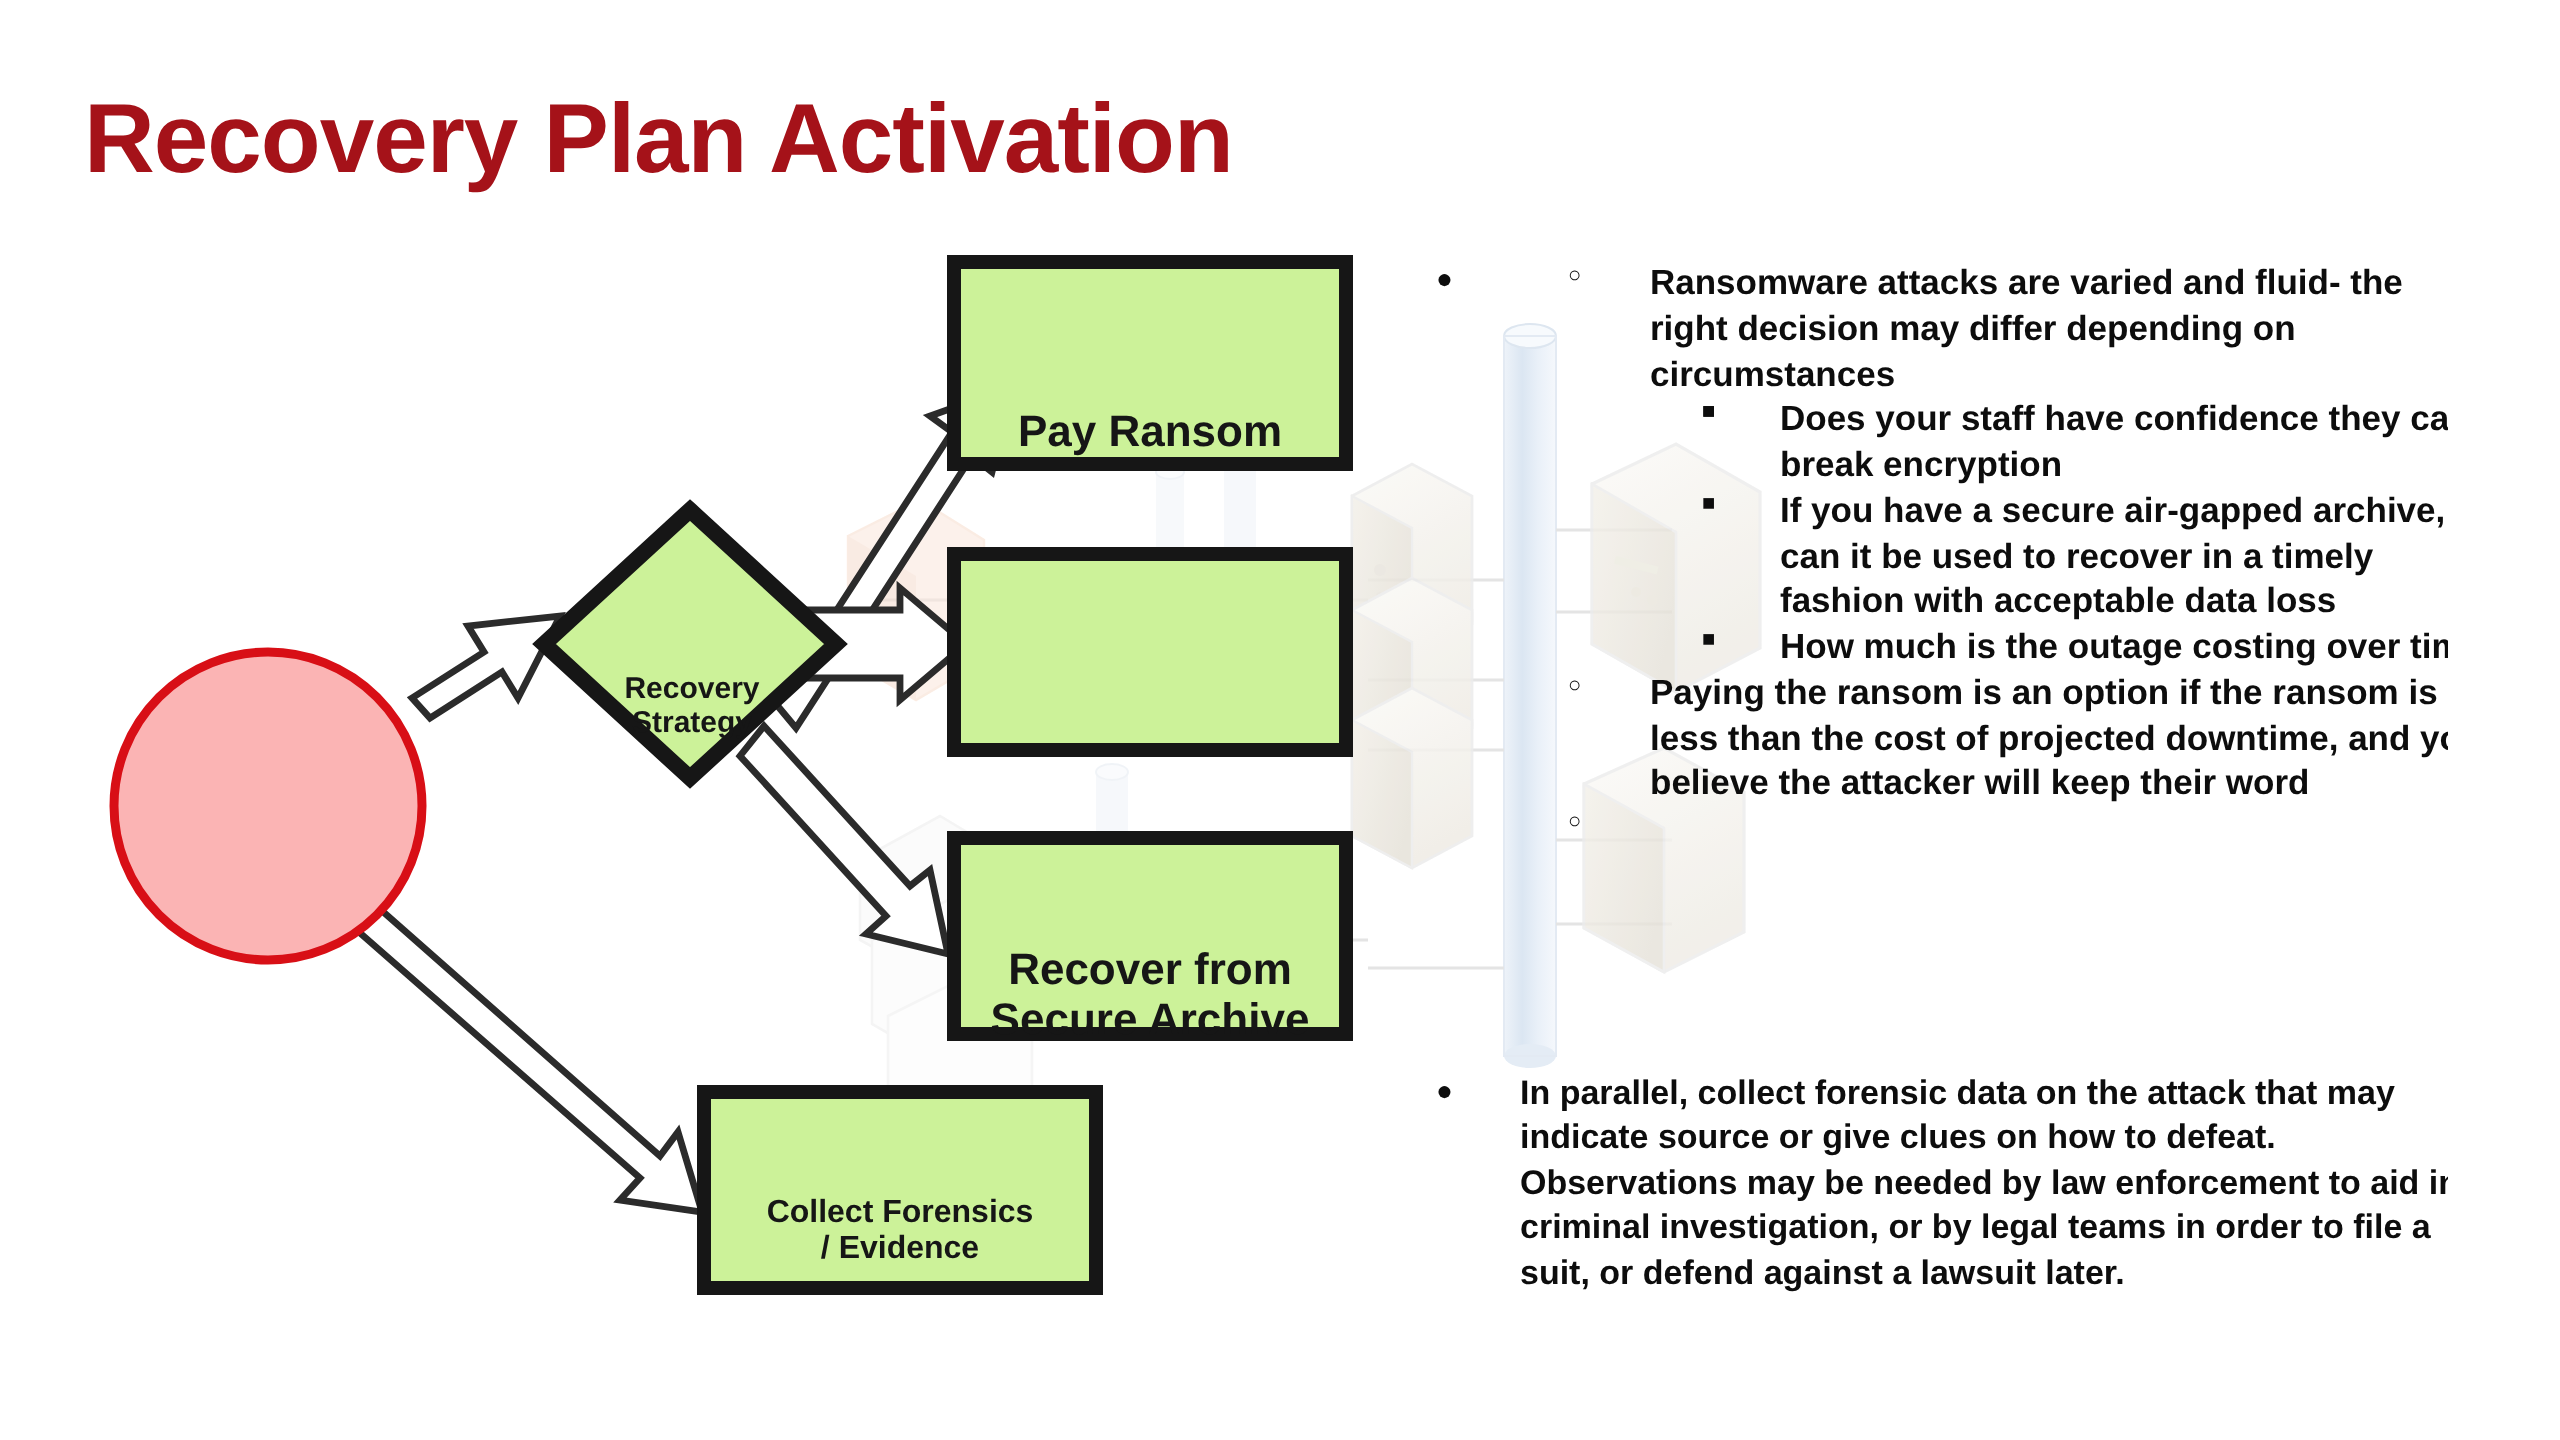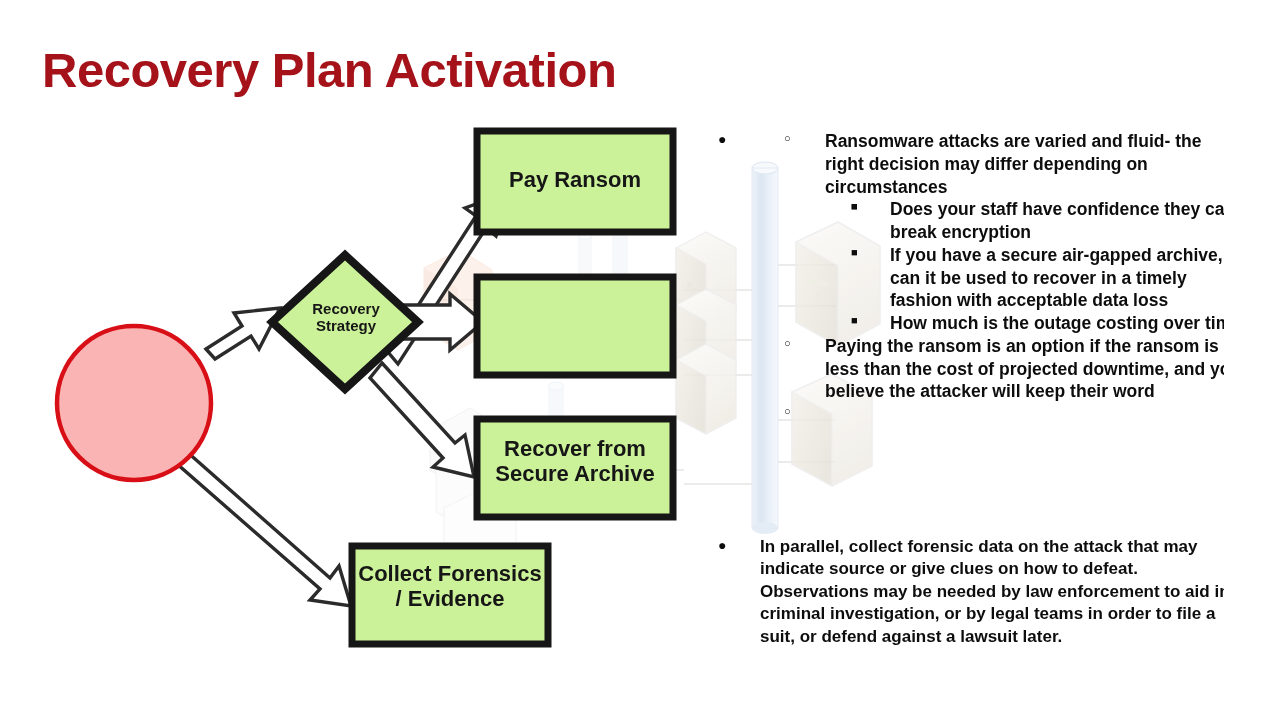--- a/index.html
+++ b/index.html
@@ -50,20 +50,21 @@
 
   .node-label {
     position: absolute;
     text-align: center;
     font-family: "Liberation Sans", sans-serif;
     font-weight: bold;
     color: #161616;
     line-height: 1.12;
     pointer-events: none;
     white-space: pre-line;
+    margin-top: 36px;
   }
   .lbl-circle {
     left: 58px; top: 376px; width: 156px;
     font-size: 15.5px;
   }
   .lbl-diamond {
     left: 282px; top: 301px; width: 128px;
     font-size: 15px;
   }
   .lbl-box1 {
@@ -73,21 +74,21 @@
   .lbl-box2 {
     left: 477px; top: 310px; width: 196px;
     font-size: 22px;
   }
   .lbl-box3 {
     left: 477px; top: 437px; width: 196px;
     font-size: 22px;
   }
   .lbl-box4 {
     left: 352px; top: 562px; width: 196px;
-    font-size: 22px;
+    font-size: 16px;
   }
 
   
   #bullets {
     position: absolute;
     left: 700px;
     top: 130px;
     width: 545px;
     font-family: "Liberation Sans", sans-serif;
     color: #0d0d0d;

